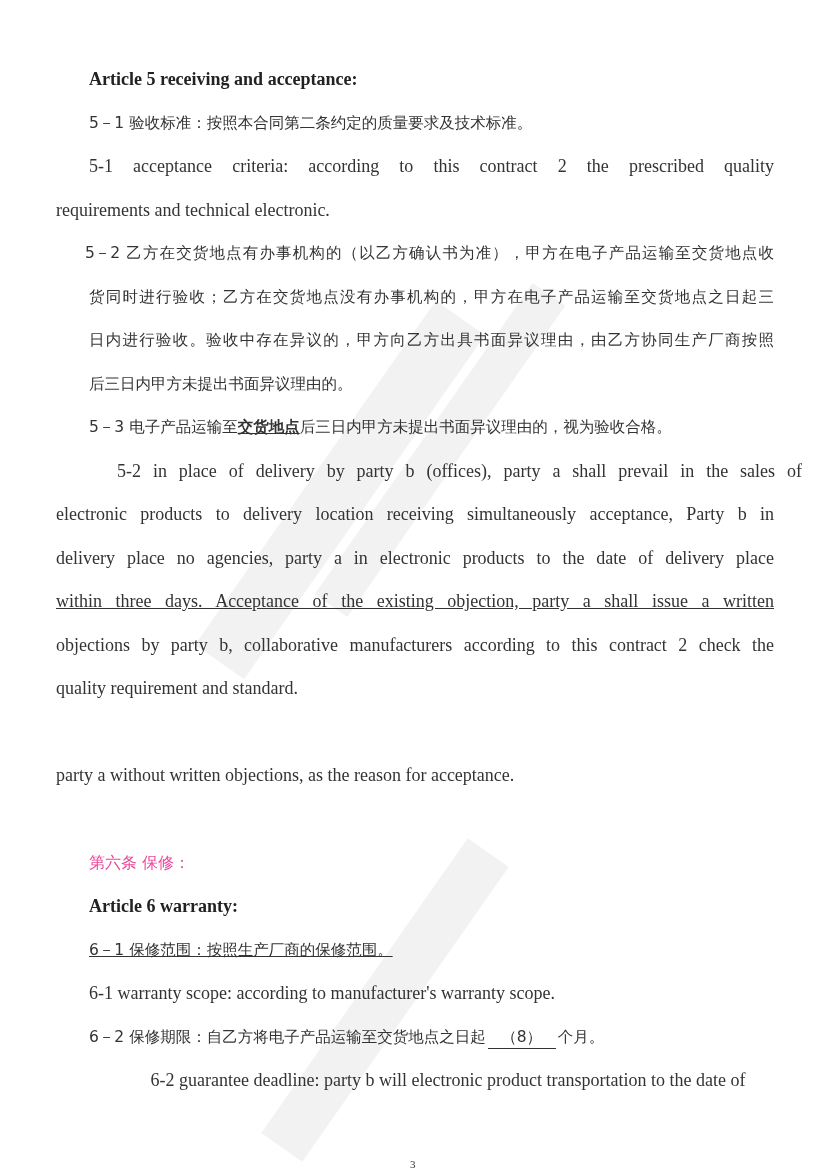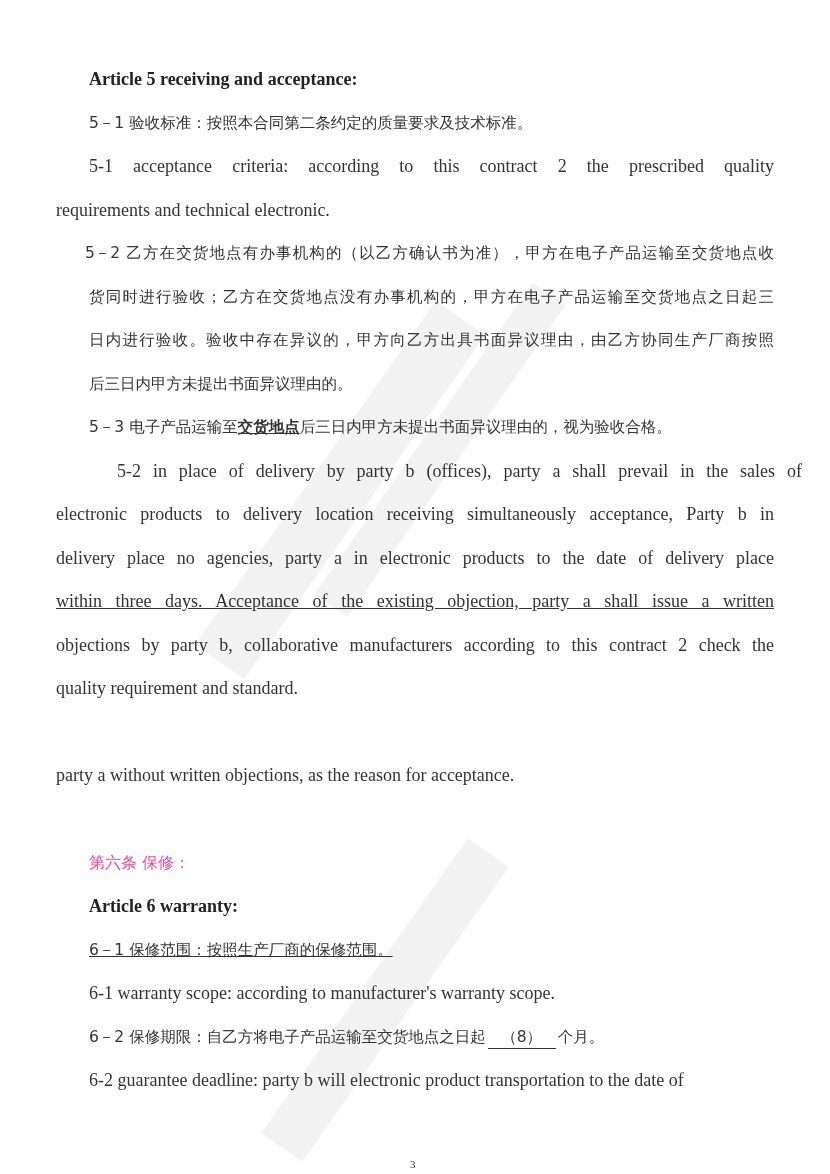--- a/index.html
+++ b/index.html
@@ -60,16 +60,16 @@
   <div class="line cn" style="top:852px; left:89px; font-weight:normal; font-size:16px; color:#ec4899;">第六条  保修：</div>
   <div class="line bold" style="top:895px; left:89px;">Article 6 warranty:</div>
 
   <div class="line cn" style="top:939px; left:89px;text-decoration:underline;">6－1  保修范围：按照生产厂商的保修范围。</div>
   <div class="line en" style="top:982px; left:89px;">6-1 warranty scope: according to manufacturer's warranty scope.</div>
 
   <div class="line cn" style="top:1026px; left:89px;">
     <span>6－2  保修期限：自乙方将电子产品运输至交货地点之日起</span><span class="blank">（8）</span><span>个月。</span>
   </div>
 
-  <div class="line en" style="top:1069px; left:89px;">6-2 guarantee deadline: party b will electronic product transportation to the date of</div>
+  <div class="line en" style="top:1069px; left:89px;text-align:center;">6-2 guarantee deadline: party b will electronic product transportation to the date of</div>
 
   <div class="pagenum">3</div>
 </div>
 
 </body></html>

